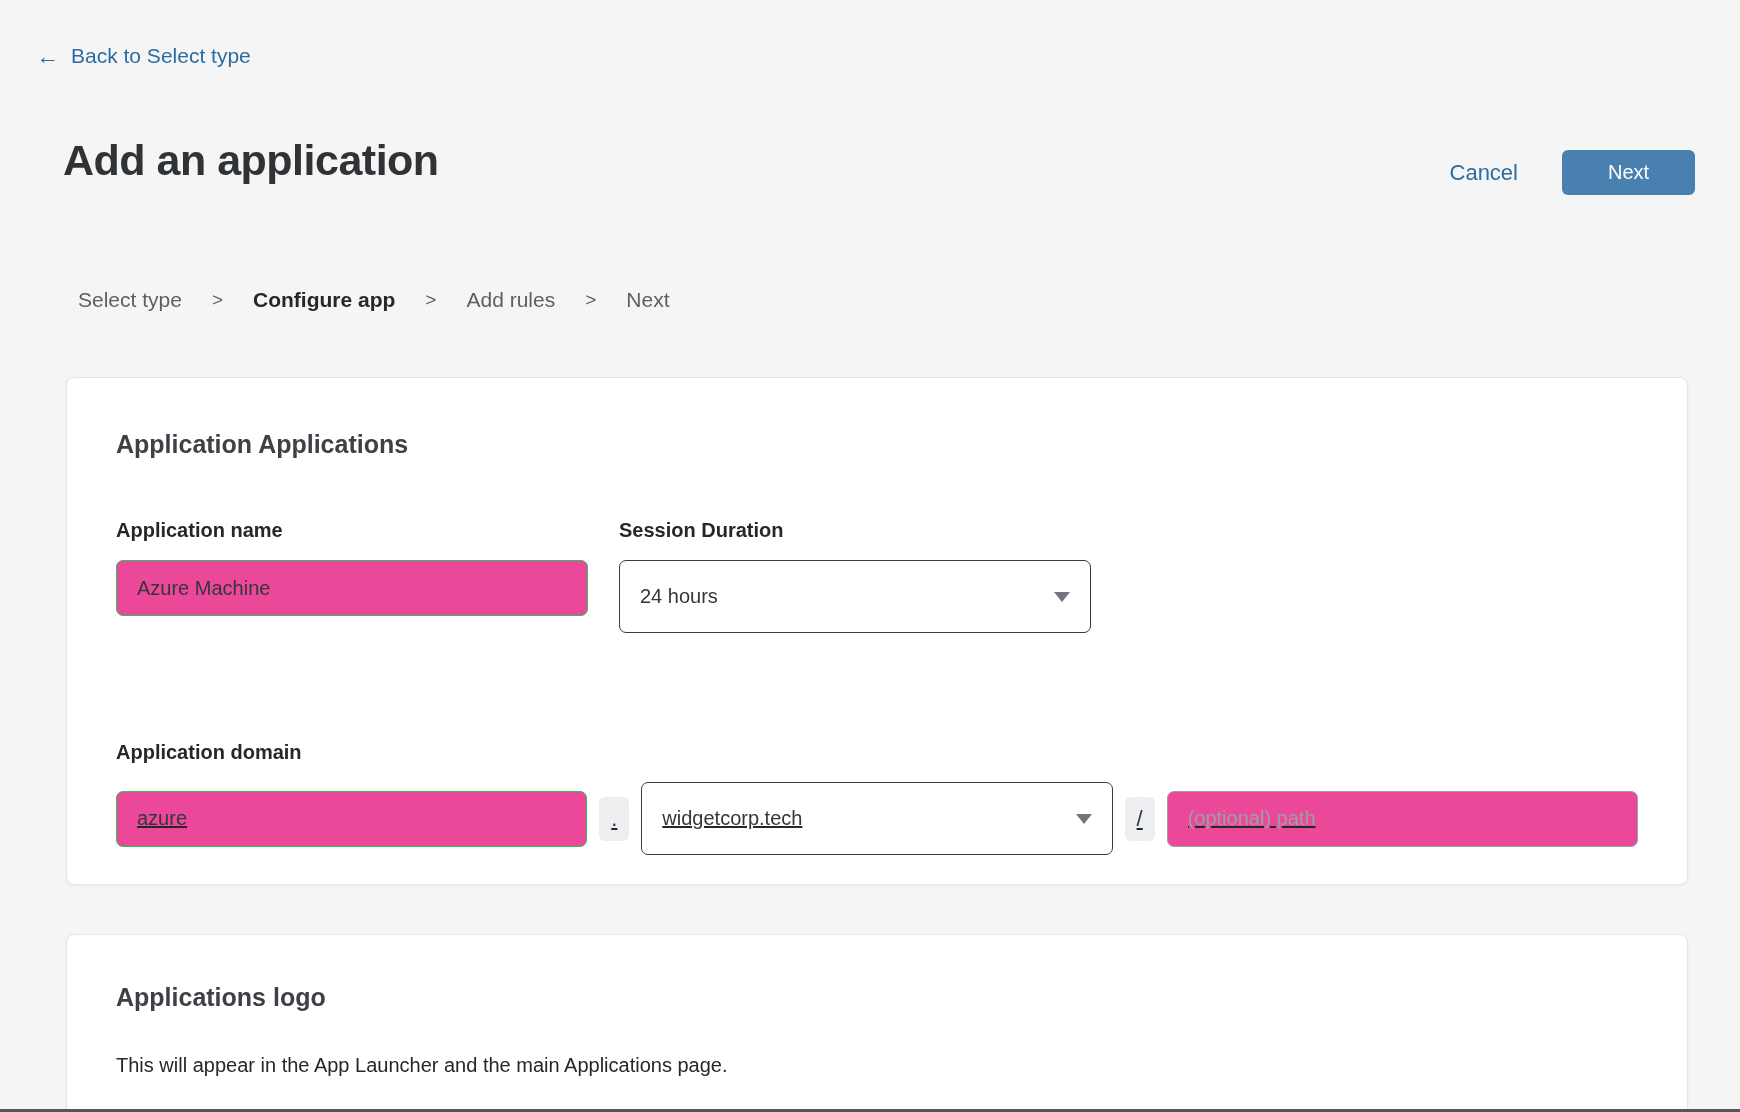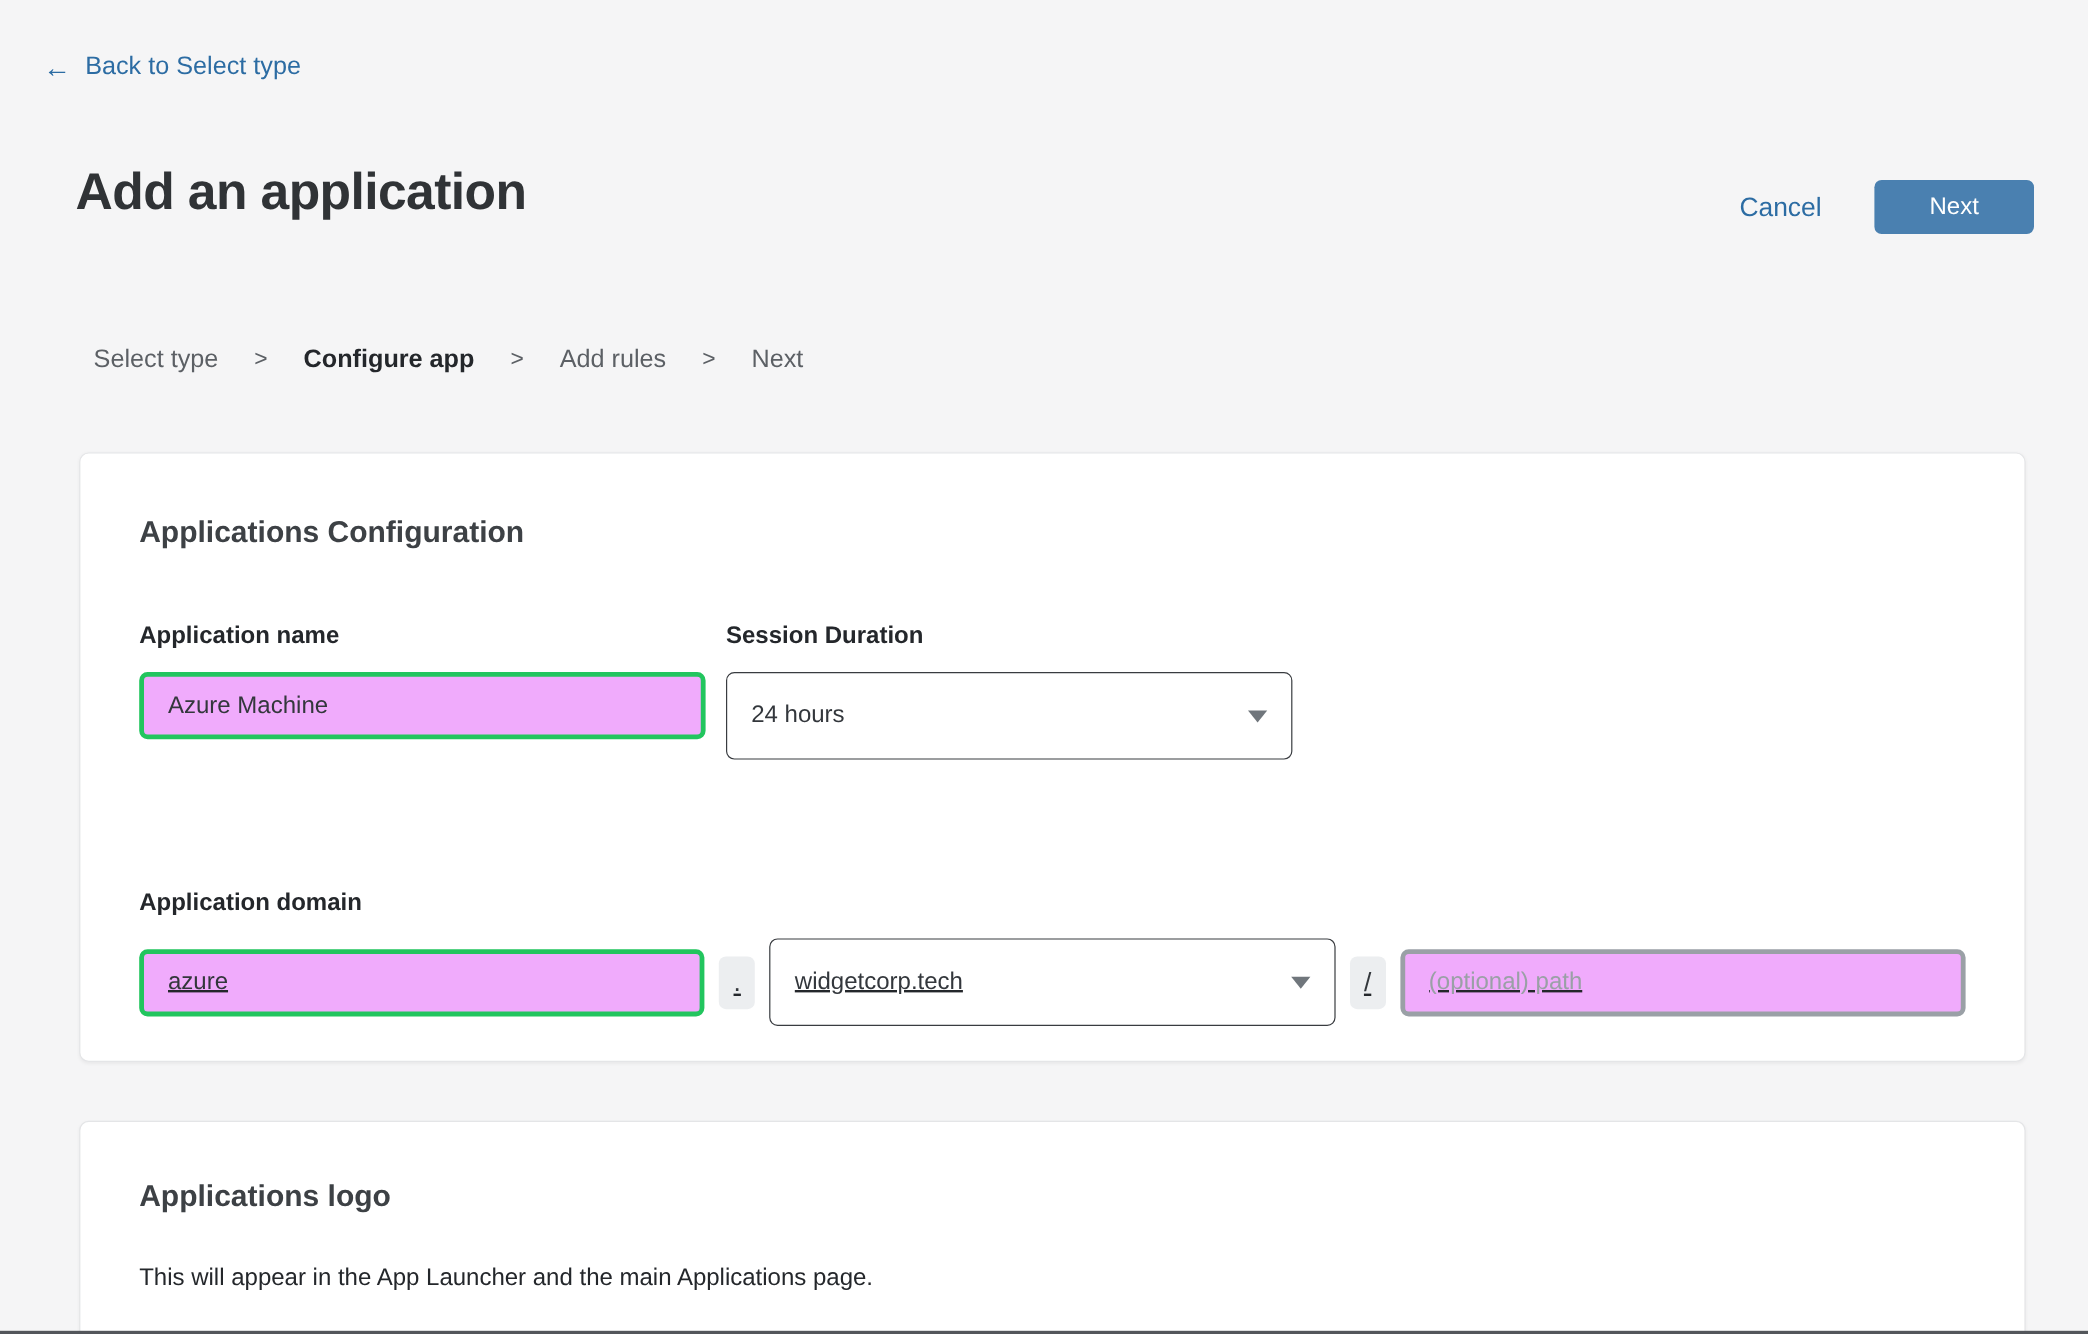--- a/index.html
+++ b/index.html
@@ -109,34 +109,34 @@
   .field-label {
     font-size: 20px;
     font-weight: 700;
     color: #24272b;
     margin-bottom: 18px;
   }
 
   .row-name-session {
     margin-top: 60px;
     display: flex;
-    gap: 17px;
+    gap: 31px;
   }
   .col { width: 472px; }
 
   .text-input {
     width: 472px;
     height: 56px;
-    border: 4px solid #22c55e;
+    border: 1px solid #22c55e;
     border-radius: 7px;
     font-family: inherit;
     font-size: 20px;
     color: #33373c;
     padding: 0 20px;
-    background: #f0abfc;
+    background: #ec4899;
     outline: none;
   }
   .text-input::placeholder { color: #9aa0a6; }
   .text-input.light-border { border-color: #9aa0a6; }
 
   .select-box {
     width: 472px;
     height: 73px;
     border: 1px solid #393c40;
     border-radius: 7px;
@@ -213,21 +213,21 @@
     <span class="crumb">Select type</span>
     <span class="sep">&gt;</span>
     <span class="crumb active">Configure app</span>
     <span class="sep">&gt;</span>
     <span class="crumb">Add rules</span>
     <span class="sep">&gt;</span>
     <span class="crumb">Next</span>
   </nav>
 
   <section class="card card-config">
-    <h2 class="card-heading">Applications Configuration</h2>
+    <h2 class="card-heading">Application Applications</h2>
 
     <div class="row-name-session">
       <div class="col">
         <div class="field-label">Application name</div>
         <input class="text-input" type="text" value="Azure Machine" style="">
       </div>
       <div class="col">
         <div class="field-label">Session Duration</div>
         <div class="select-box">
           <span>24 hours</span>

